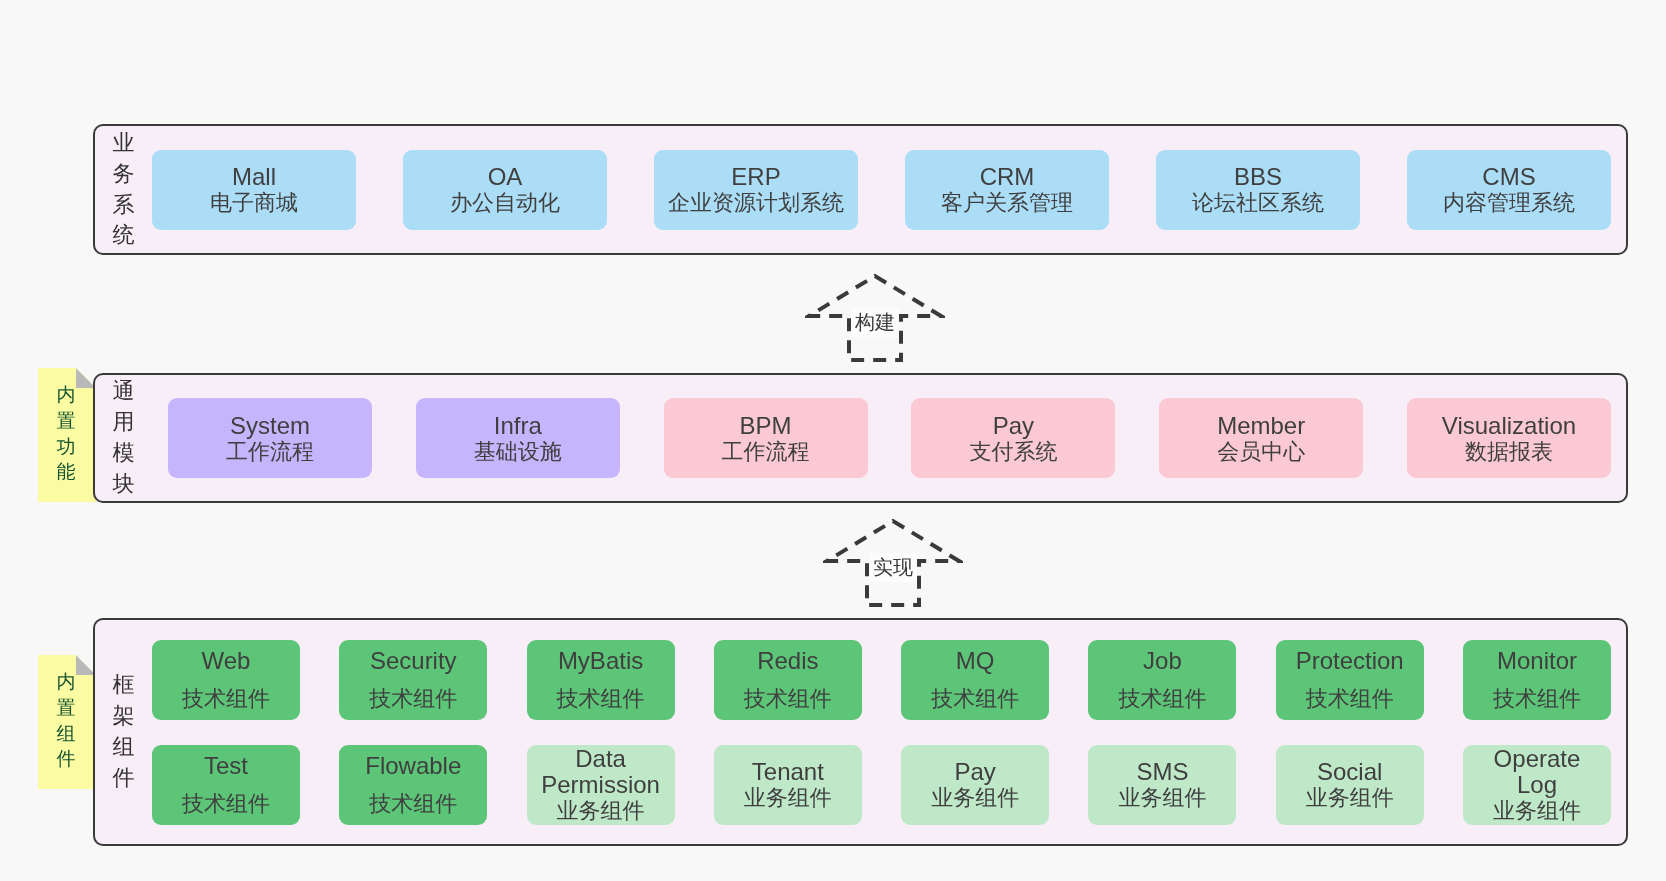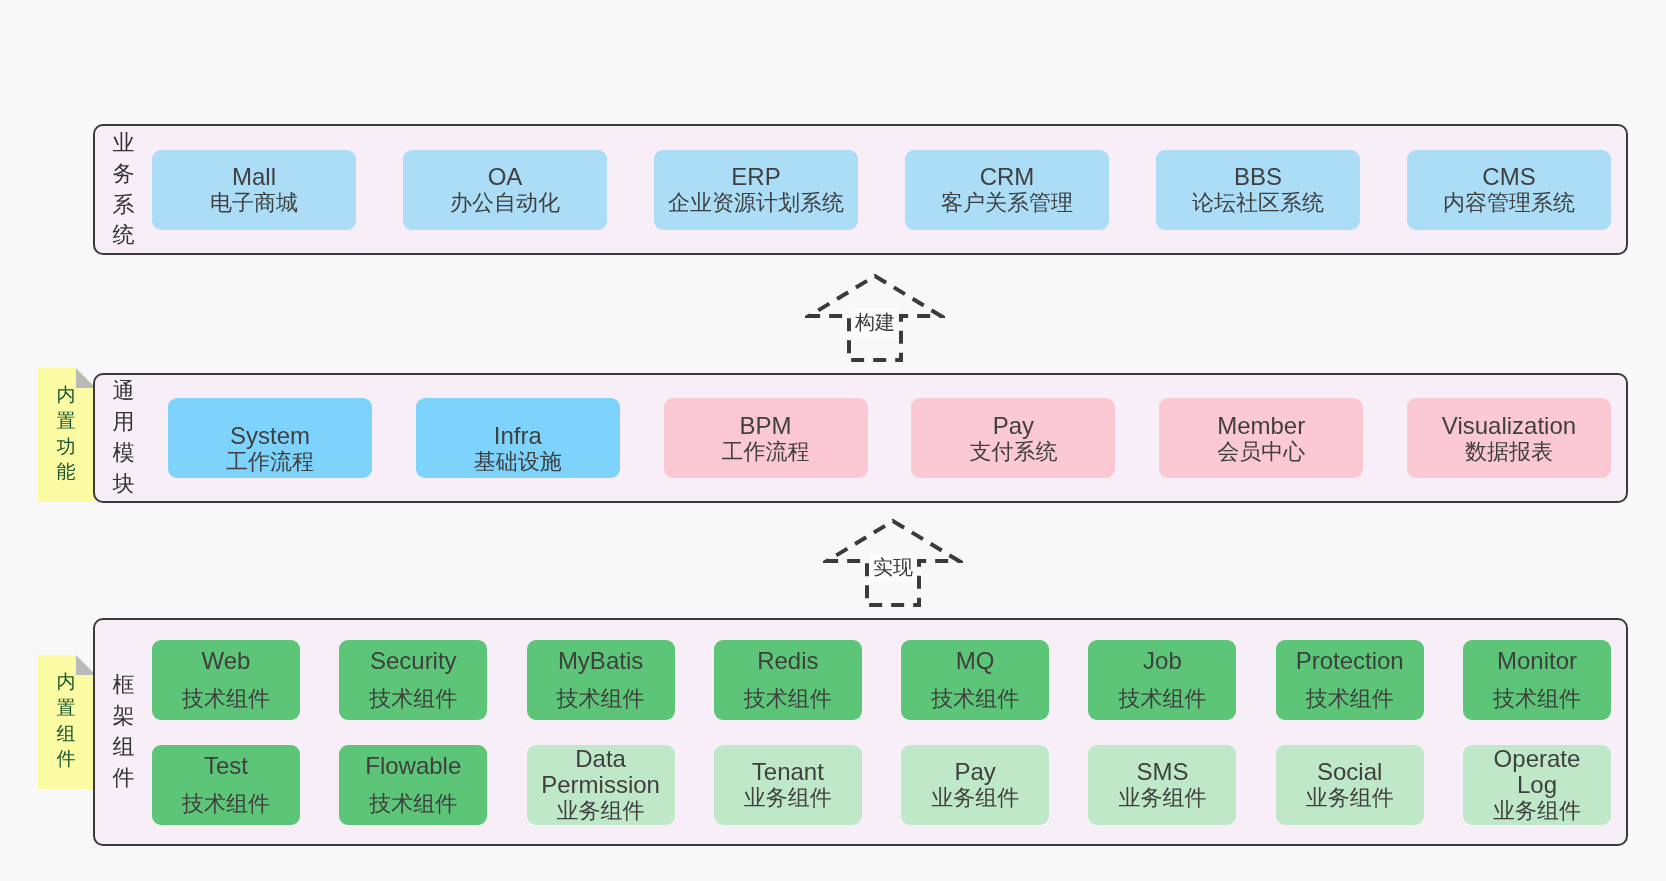--- a/index.html
+++ b/index.html
@@ -36,21 +36,21 @@
   .box{
     height:80px;border-radius:9px;box-sizing:border-box;padding:4px 10px;
     display:flex;flex-direction:column;align-items:center;justify-content:center;
     text-align:center;
   }
   .cols-6 .box{width:204px;}
   .cols-8 .box{width:148px;}
   .box-en{font-size:24px;line-height:26px;color:#3f3f3f;}
   .box-zh{font-size:22px;line-height:25px;color:#3f3f3f;}
   .type-blue{background:#abddf7;}
-  .type-red{background:#7dd3fc;justify-content:flex-end;}
+  .type-red{background:#c4b5fd;}
   .type-pink{background:#fbc9d3;}
   .type-green{background:#5cc577;gap:12px;}
   .type-lightgreen{background:#bfe8c8;}
 
   
   .sticky{
     position:absolute;left:38px;width:58px;z-index:0;
     background:#fbfba3;
     clip-path:polygon(0 0, calc(100% - 20px) 0, 100% 20px, 100% 100%, 0 100%);
   }

